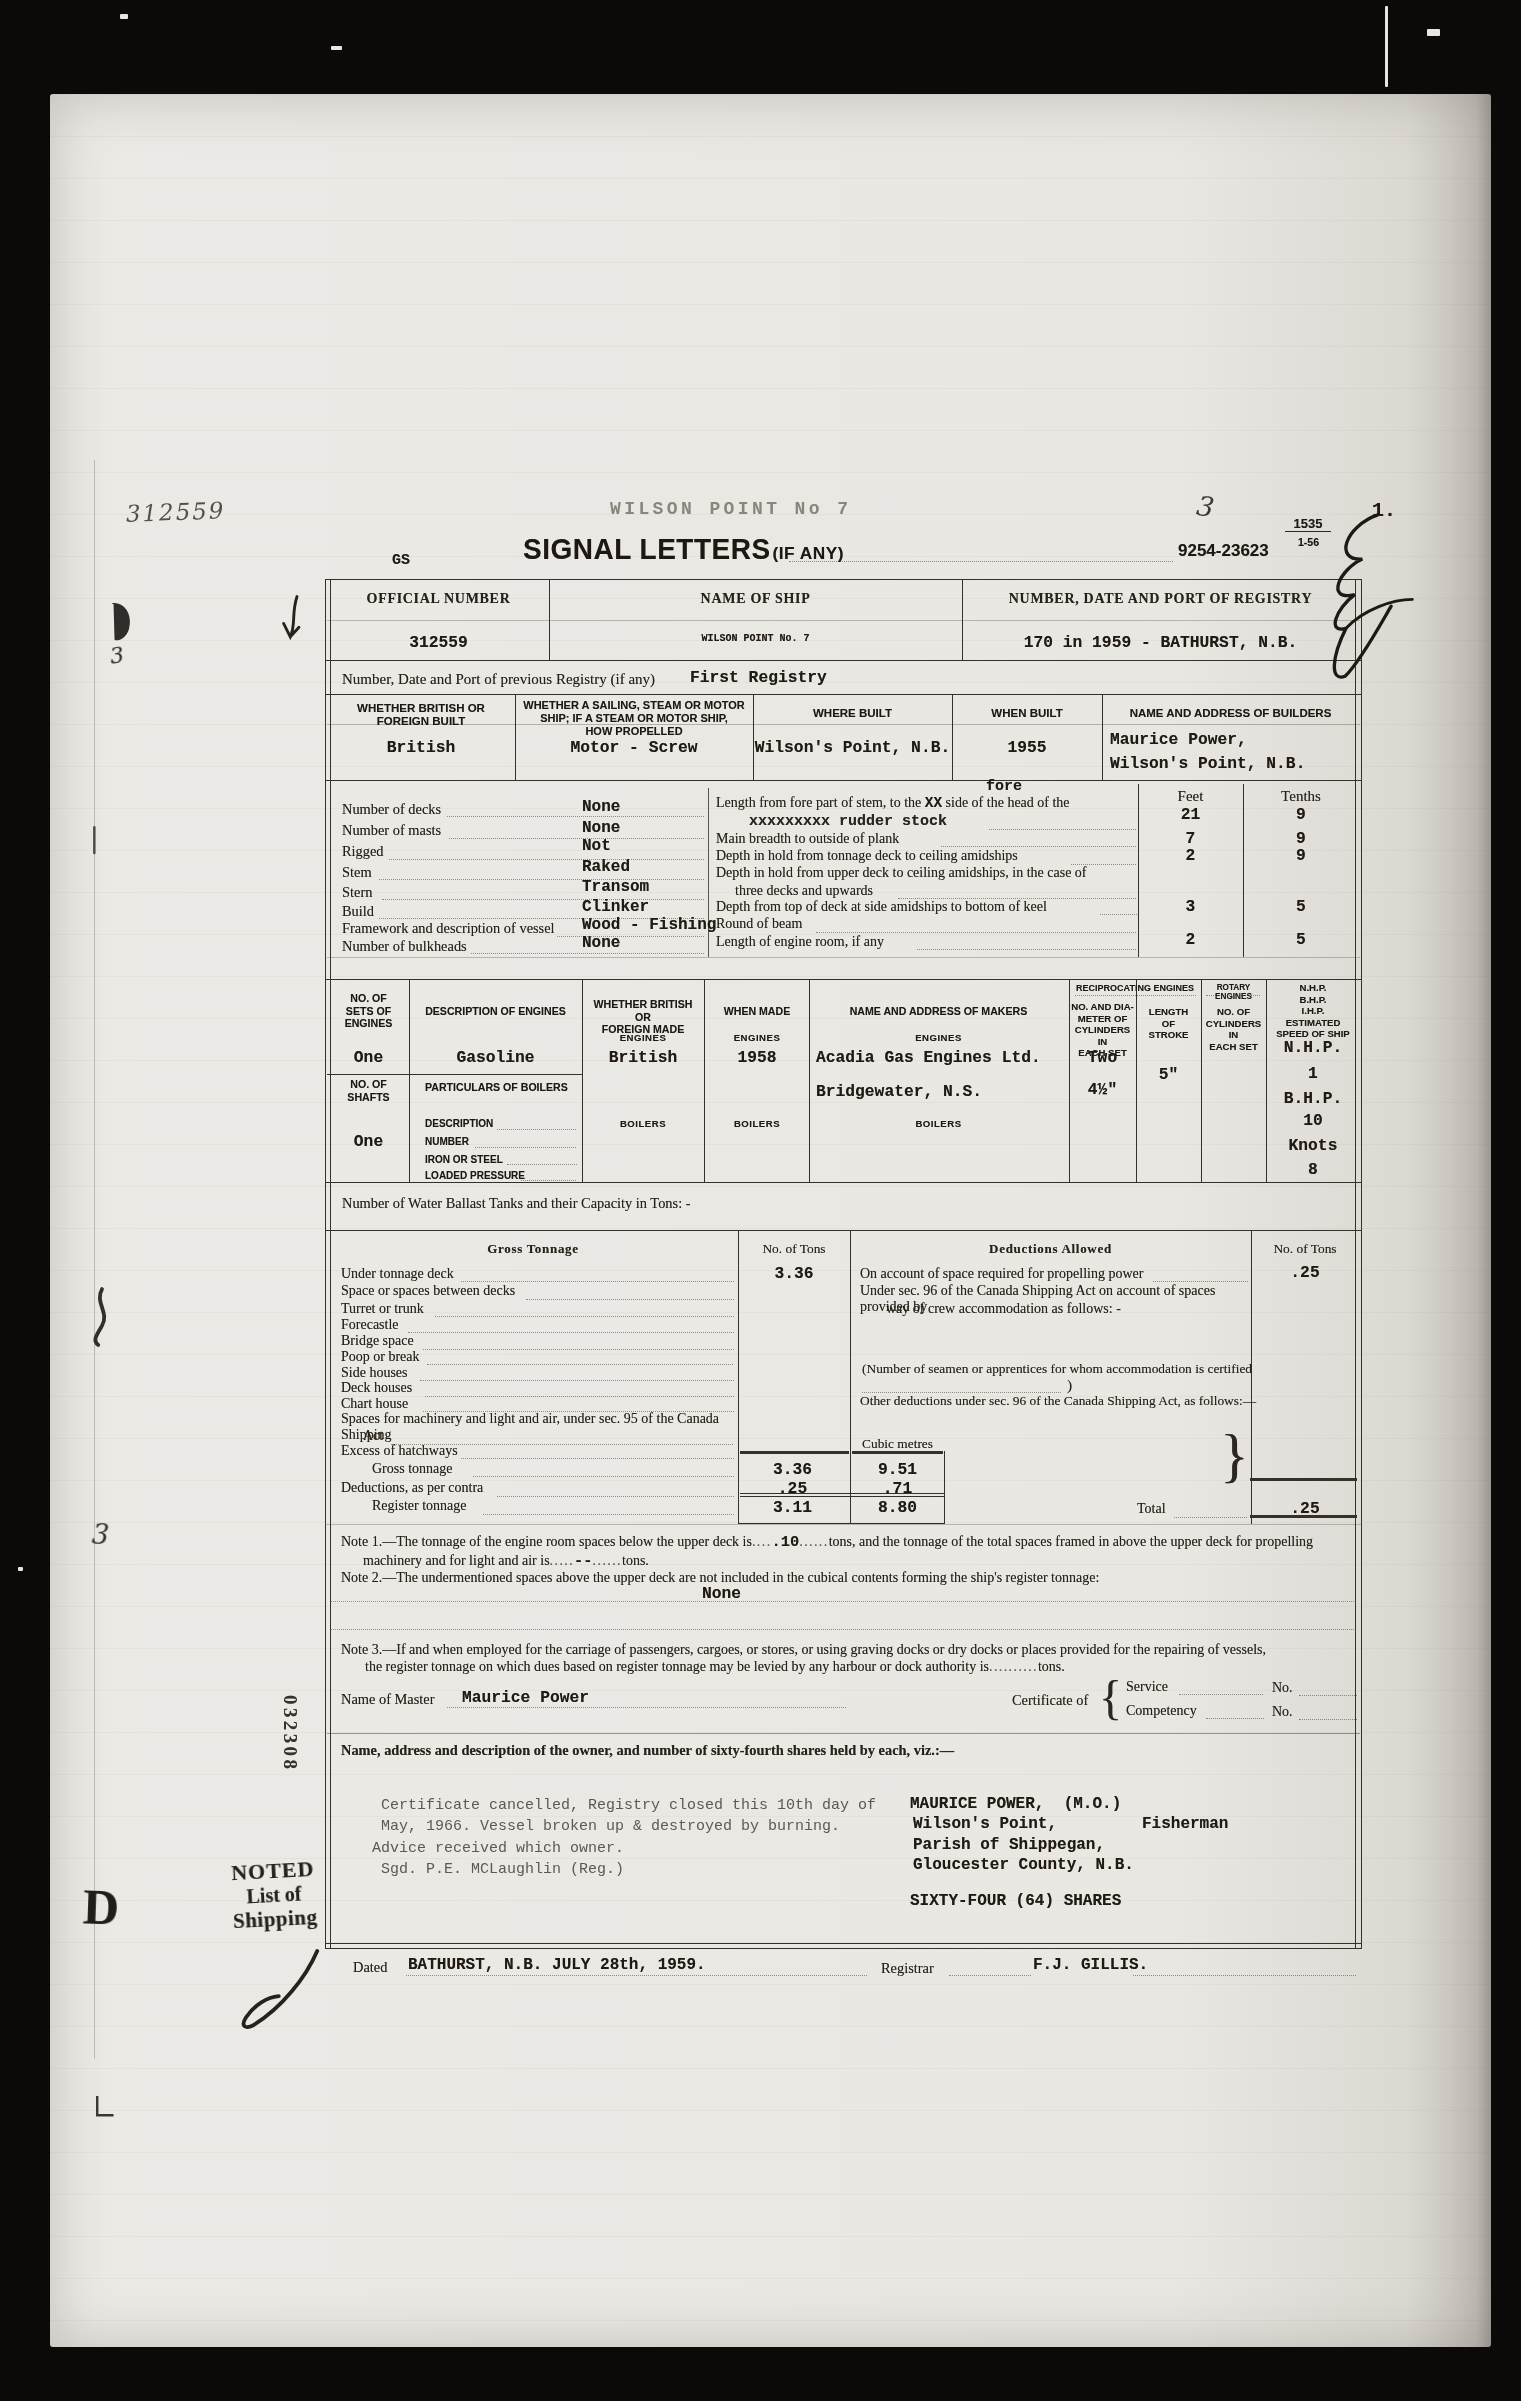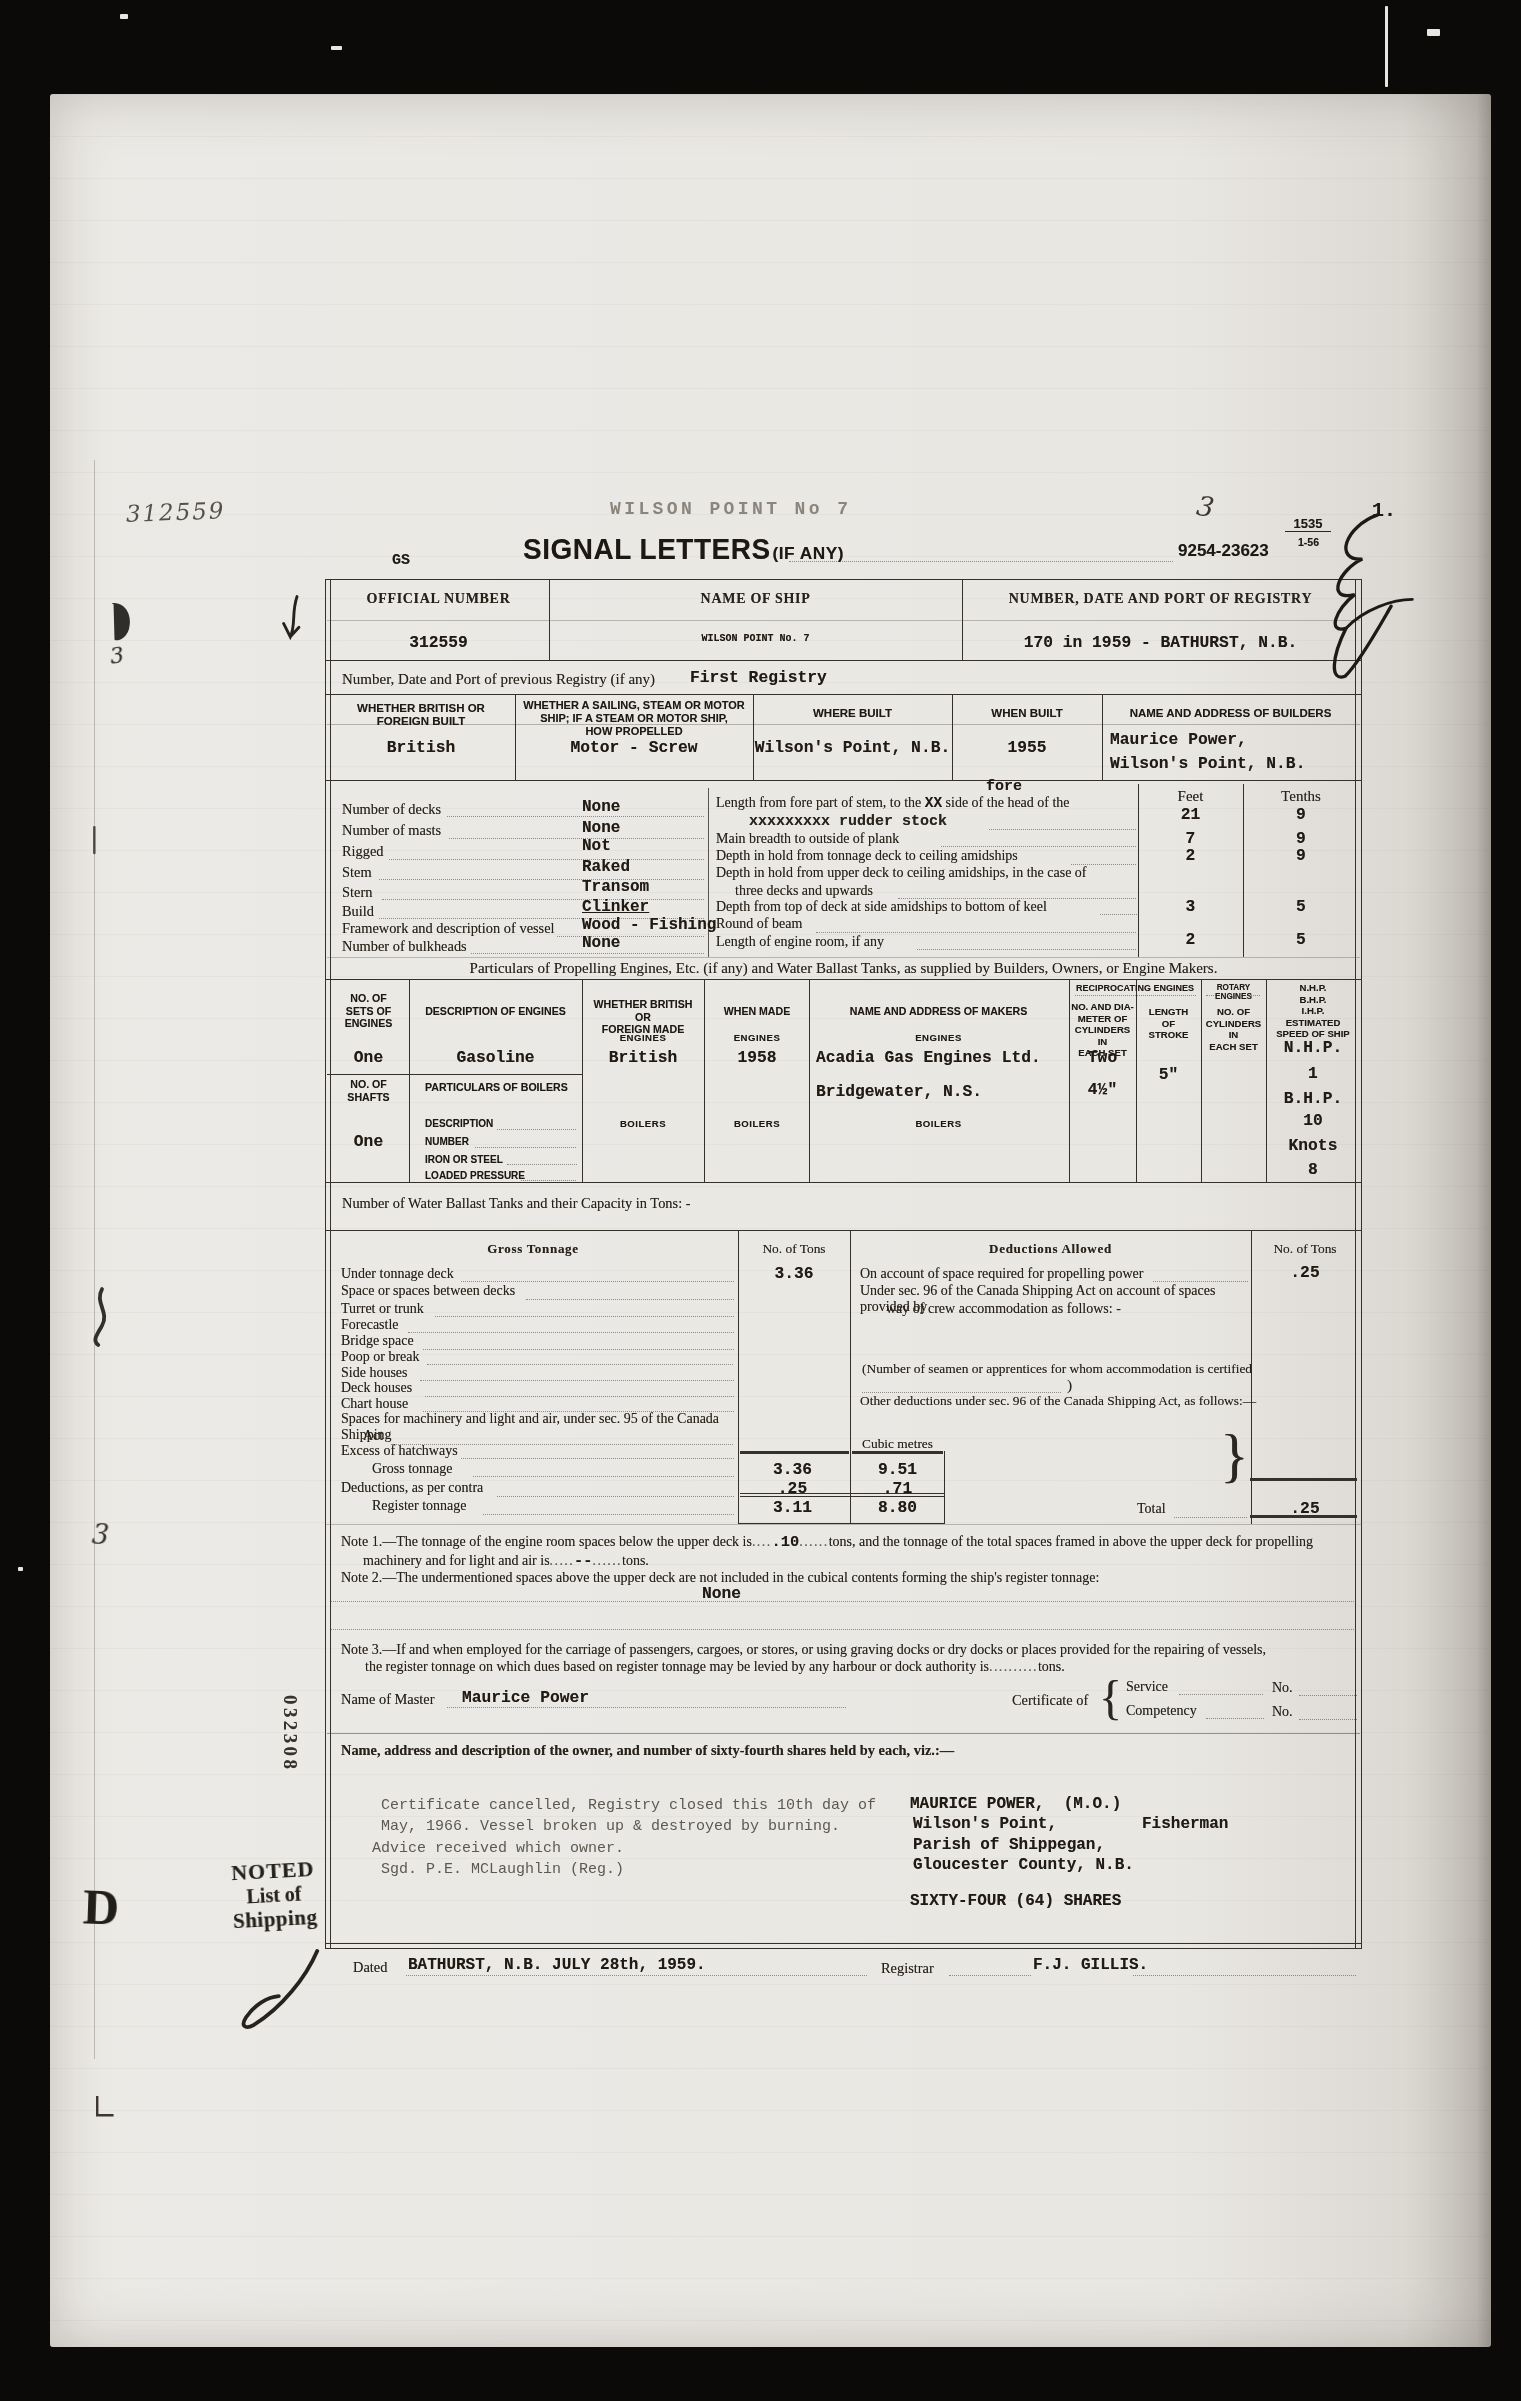--- a/index.html
+++ b/index.html
@@ -117,21 +117,21 @@
   <div class="a ser" style="left:342px;top:843px;font-size:14.4px;">Rigged</div>
   <div class="a mono" style="left:582px;top:837px;font-size:16px;">Not</div>
   <div class="ld" style="left:389px;top:859px;width:315px;"></div>
   <div class="a ser" style="left:342px;top:864px;font-size:14.4px;">Stem</div>
   <div class="a mono" style="left:582px;top:858px;font-size:16px;">Raked</div>
   <div class="ld" style="left:379px;top:879px;width:325px;"></div>
   <div class="a ser" style="left:342px;top:884px;font-size:14.4px;">Stern</div>
   <div class="a mono" style="left:582px;top:878px;font-size:16px;">Transom</div>
   <div class="ld" style="left:382px;top:899px;width:322px;"></div>
   <div class="a ser" style="left:342px;top:903px;font-size:14.4px;">Build</div>
-  <div class="a mono" style="left:582px;top:898px;font-size:16px;text-decoration:underline;">Clinker</div>
+  <div class="a mono" style="left:582px;top:898px;font-size:16px;">Clinker</div>
   <div class="ld" style="left:379px;top:918px;width:325px;"></div>
   <div class="a ser" style="left:342px;top:920px;font-size:14.4px;">Framework and description of vessel</div>
   <div class="a mono" style="left:582px;top:916px;font-size:16px;">Wood - Fishing</div>
   <div class="ld" style="left:557px;top:936px;width:147px;"></div>
   <div class="a ser" style="left:342px;top:938px;font-size:14.4px;">Number of bulkheads</div>
   <div class="a mono" style="left:582px;top:934px;font-size:16px;">None</div>
   <div class="ld" style="left:471px;top:953px;width:233px;"></div>
 
   <div class="a mono" style="left:986px;top:778px;font-size:15px;">fore</div>
   <div class="a ser" style="left:716px;top:795px;width:423px;font-size:14px;"><span>Length from fore part of stem, to the</span> <span class="mono" style="font-size:14.4px;">XX</span> <span>side of the head of the</span></div>
@@ -155,21 +155,20 @@
   <div class="a mono ctr" style="left:1243px;top:805px;width:116px;font-size:16.3px;">9</div>
   <div class="a mono ctr" style="left:1138px;top:829px;width:105px;font-size:16.3px;">7</div>
   <div class="a mono ctr" style="left:1243px;top:829px;width:116px;font-size:16.3px;">9</div>
   <div class="a mono ctr" style="left:1138px;top:846px;width:105px;font-size:16.3px;">2</div>
   <div class="a mono ctr" style="left:1243px;top:846px;width:116px;font-size:16.3px;">9</div>
   <div class="a mono ctr" style="left:1138px;top:897px;width:105px;font-size:16.3px;">3</div>
   <div class="a mono ctr" style="left:1243px;top:897px;width:116px;font-size:16.3px;">5</div>
   <div class="a mono ctr" style="left:1138px;top:930px;width:105px;font-size:16.3px;">2</div>
   <div class="a mono ctr" style="left:1243px;top:930px;width:116px;font-size:16.3px;">5</div>
 
-  <div class="a ser ctr" style="left:327px;top:960px;width:1033px;font-size:15px;">Particulars of Propelling Engines, Etc. (if any) and Water Ballast Tanks, as supplied by Builders, Owners, or Engine Makers.</div>
   <div class="hl" style="left:325px;top:979px;width:1037px;height:1px;"></div>
   <div class="hl" style="left:325px;top:1182px;width:1037px;height:1px;"></div>
   <div class="vl" style="left:409px;top:979px;height:204px;width:1px;"></div>
   <div class="vl" style="left:582px;top:979px;height:204px;width:1px;"></div>
   <div class="vl" style="left:704px;top:979px;height:204px;width:1px;"></div>
   <div class="vl" style="left:809px;top:979px;height:204px;width:1px;"></div>
   <div class="vl" style="left:1069px;top:979px;height:204px;width:1px;"></div>
   <div class="vl" style="left:1136px;top:979px;height:204px;width:1px;"></div>
   <div class="vl" style="left:1201px;top:979px;height:204px;width:1px;"></div>
   <div class="vl" style="left:1266px;top:979px;height:204px;width:1px;"></div>

